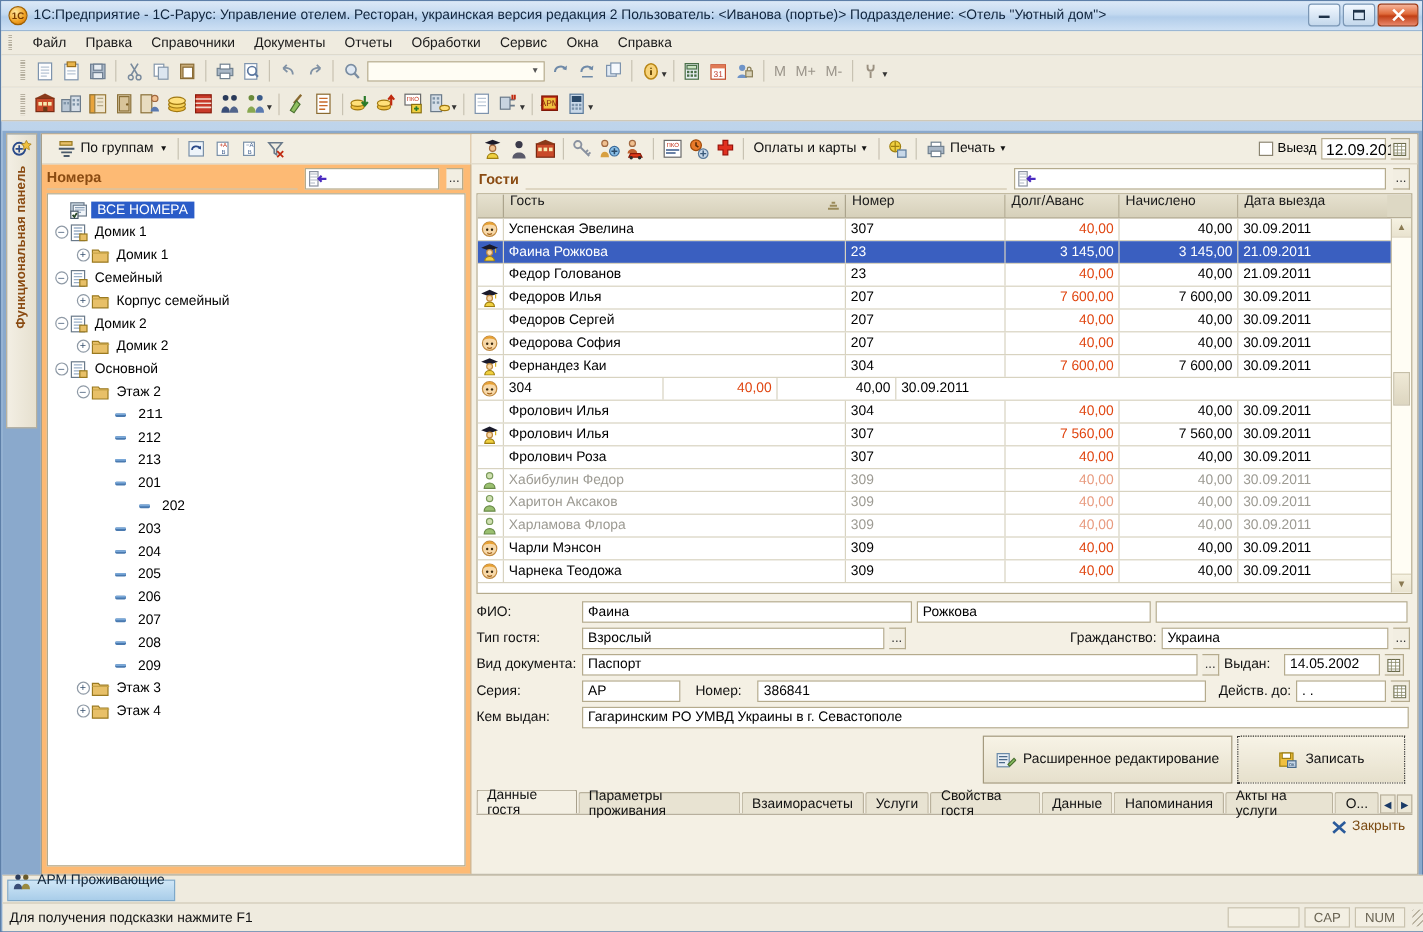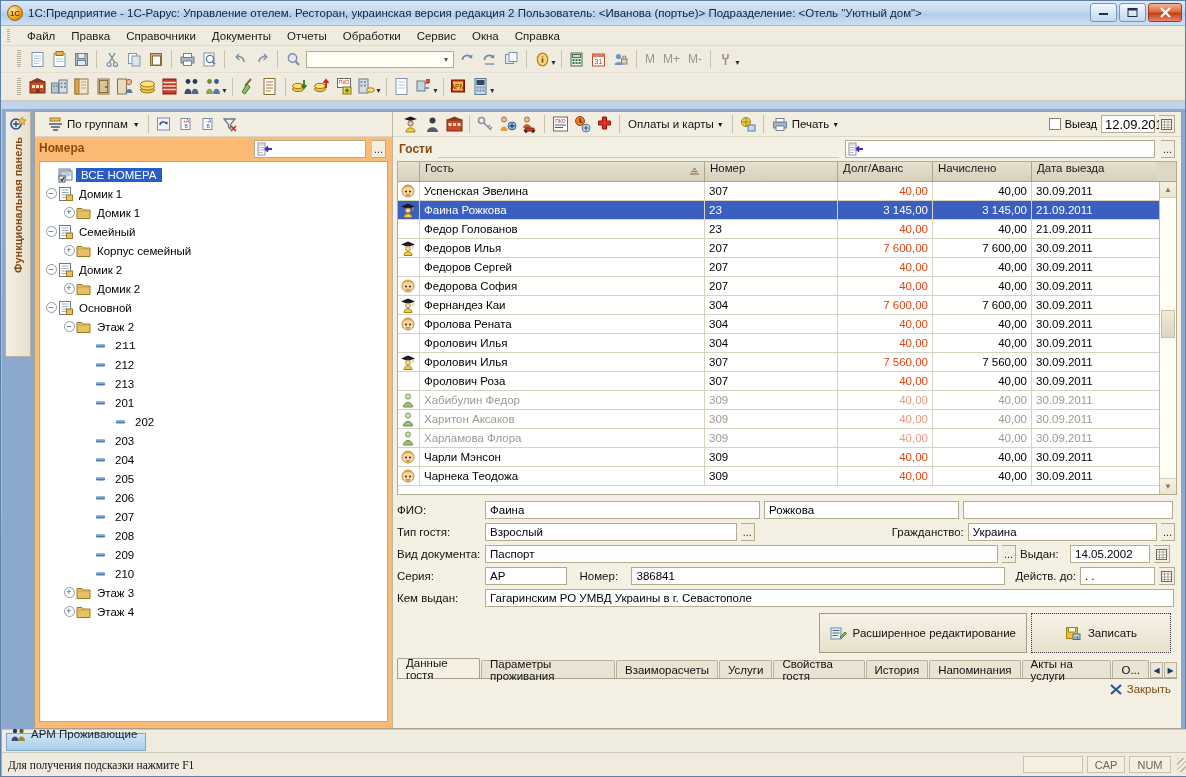--- a/index.html
+++ b/index.html
@@ -893,28 +893,20 @@
               <span class="tlabel">208</span>
             </div>
             <div class="tnode" style="padding-left: 40px;">
               <span class="tw"></span>
               <span class="ico16"><svg width="16" height="16">
                   <rect x="2" y="6.5" width="9" height="3" rx="1.2" fill="#4a7ab0"></rect>
                   <rect x="2" y="6.5" width="9" height="1.4" rx="0.7" fill="#7aa8d8"></rect>
                 </svg></span>
               <span class="tlabel">209</span>
             </div>
-            <div class="tnode" style="padding-left: 40px;">
-              <span class="tw"></span>
-              <span class="ico16"><svg width="16" height="16">
-                  <rect x="2" y="6.5" width="9" height="3" rx="1.2" fill="#4a7ab0"></rect>
-                  <rect x="2" y="6.5" width="9" height="1.4" rx="0.7" fill="#7aa8d8"></rect>
-                </svg></span>
-              <span class="tlabel">210</span>
-            </div>
             <div class="tnode" style="padding-left: 22px;">
               <span class="tw">
                 <span class="plus">+</span>
               </span>
               <span class="ico16"><svg width="16" height="16">
                   <path d="M1 3.5 h5 l1.2 1.5 h6.8 v8.5 H1 Z" fill="#e8c068" stroke="#9a7a20"></path>
                   <path d="M1 6 h14" stroke="#c8a448"></path>
                 </svg></span>
               <span class="tlabel">Этаж 3</span>
             </div>
@@ -1163,21 +1155,20 @@
                 <div class="trow">
                   <div class="td c-ico">
                     <span class="ico16"><svg width="16" height="16">
                         <circle cx="8" cy="8" r="6" fill="#f7d8a8" stroke="#c08a40"></circle>
                         <path d="M3 6 C4 1 12 1 13 6 C12 3.5 4 3.5 3 6 Z" fill="#e8a030"></path>
                         <circle cx="6" cy="8.5" r="1" fill="#3a2a10"></circle>
                         <circle cx="10" cy="8.5" r="1" fill="#3a2a10"></circle>
                         <path d="M6 11.5 Q8 13 10 11.5" stroke="#a0601a" stroke-width="1" fill="none"></path>
                       </svg></span>
                   </div>
-                  <div class="td c-guest">Фролова Рената</div>
                   <div class="td c-room">304</div>
                   <div class="td c-debt num">40,00</div>
                   <div class="td c-acc num">40,00</div>
                   <div class="td c-date">30.09.2011</div>
                 </div>
                 <div class="trow">
                   <div class="td c-ico"></div>
                   <div class="td c-guest">Фролович Илья</div>
                   <div class="td c-room">304</div>
                   <div class="td c-debt num">40,00</div>
@@ -1353,21 +1344,21 @@
             </div>
           </div>
         </div>
 
         <div class="tabbar" id="tabs">
             <div class="tab active">Данные гостя</div>
             <div class="tab">Параметры проживания</div>
             <div class="tab">Взаиморасчеты</div>
             <div class="tab">Услуги</div>
             <div class="tab">Свойства гостя</div>
-            <div class="tab">История</div>
+            <div class="tab">Данные</div>
             <div class="tab">Напоминания</div>
             <div class="tab">Акты на услуги</div>
             <div class="tab">О...</div>
             <div class="tabnav">
               <div>◀</div>
               <div>▶</div>
             </div>
           </div>
 
         <div class="closerow">
@@ -1386,20 +1377,20 @@
           <circle cx="5" cy="4" r="2.2" fill="#2a3a5a"></circle>
           <path d="M1.5 14 C1.5 8 8.5 8 8.5 14 Z" fill="#3a4e78"></path>
           <circle cx="11.5" cy="4" r="2.2" fill="#6a5a2a"></circle>
           <path d="M8 14 C8 8 15 8 15 14 Z" fill="#9a8a40"></path>
         </svg>
       <span>АРМ Проживающие</span>
     </div>
   </div>
 
   <div class="statusbar">
-    <div style="flex:1 1 auto;font-family:Liberation Serif, serif;">Для получения подсказки нажмите F1</div>
+    <div style="flex:1 1 auto;">Для получения подсказки нажмите F1</div>
     <div class="sb-cell" style="width:60px;"></div>
     <div class="sb-cell" style="width:38px;">CAP</div>
     <div class="sb-cell" style="width:42px;">NUM</div>
     <div class="grip-corner"></div>
   </div>
 
 </div>
 
 </body></html>

